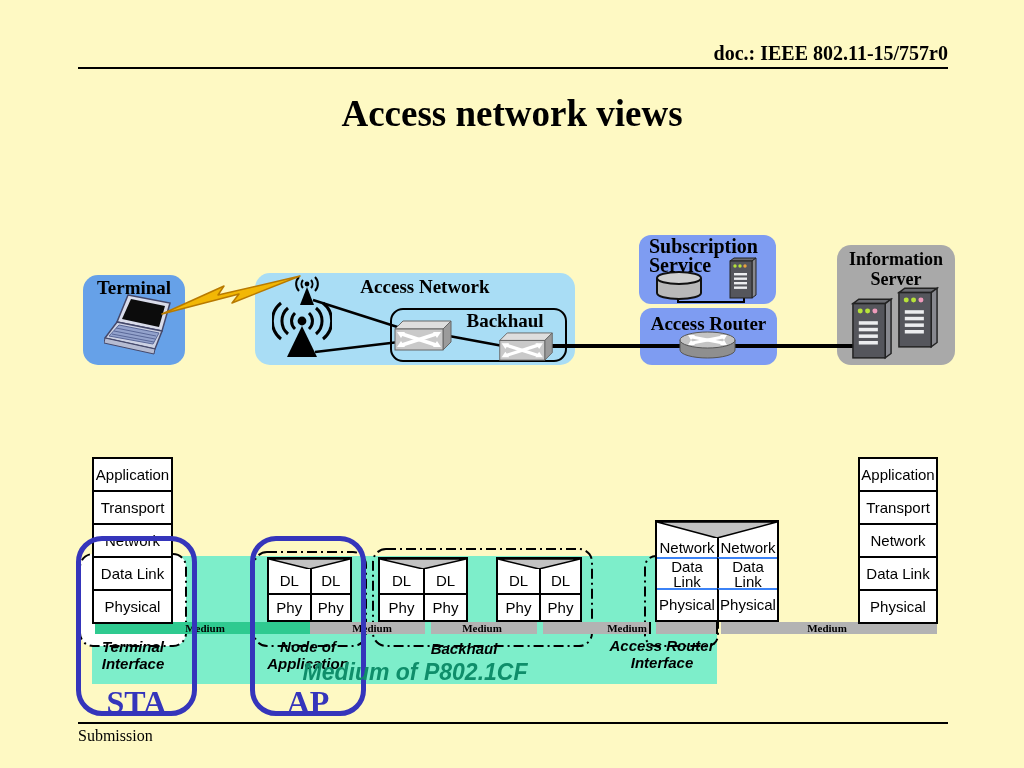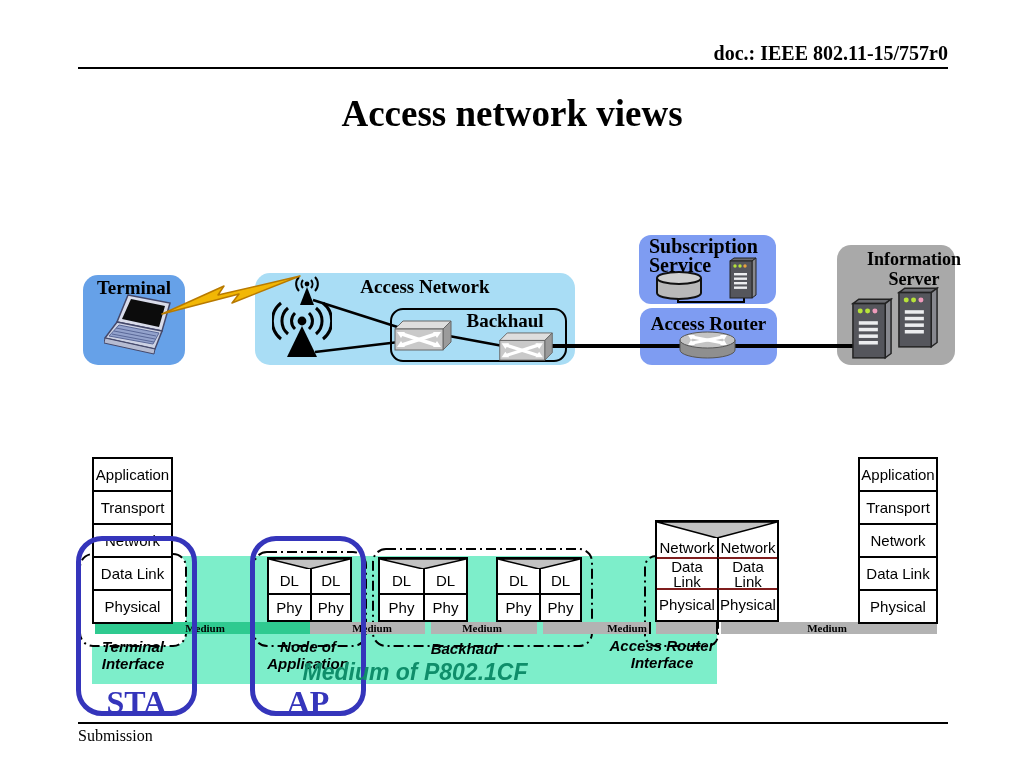--- a/index.html
+++ b/index.html
@@ -1,16 +1,16 @@
 <!DOCTYPE html>
 <html style="--terminal_blue: #66a1e8; --network_blue: #a9ddf5; --service_blue: #7e9cf2; --server_gray: #a9a9a9; --scope_teal: #7deeca; --medium_green: #2fca90; --medium_gray: #b3b3b3; --outline_blue: #3535bb; --scope_text_green: #0f8e6a; --bolt_gold: #f2b705;"><head>
 <meta charset="utf-8">
 <style>
   html,body { margin:0; padding:0; background:#e8e8e8; }
-  .slide { position:relative; width:1024px; height:768px; background:#ffffff; overflow:hidden;
+  .slide { position:relative; width:1024px; height:768px; background:#fef9c3; overflow:hidden;
            font-family:"Liberation Serif", serif; color:#000; }
   .abs { position:absolute; }
 
   
   .doc-id { top:42px; right:76px; font-size:20px; font-weight:bold; }
   .rule   { left:78px; width:870px; height:2px; background:#000; }
   .title  { top:92px; left:0; width:100%; text-align:center; font-size:37px; font-weight:bold; }
   .h2     { left:62px; font-size:31px; font-weight:bold; }
   .submission { left:78px; top:727px; font-size:16px; }
 
@@ -22,21 +22,21 @@
   .access-router-box  { left:640px; top:308px; width:137px; height:57px;  background:var(--service_blue);  border-radius:12px; z-index:4; }
   .info-server-box    { left:837px; top:245px; width:118px; height:120px; background:var(--server_gray);   border-radius:14px; z-index:4; }
   .backhaul-rect      { left:390px; top:308px; width:177px; height:54px;  border:2.5px solid #000; border-radius:13px; z-index:5; }
 
   .plabel { position:absolute; z-index:9; font-family:"Liberation Serif",serif; font-weight:bold; }
   .terminal-label   { left:83px;  top:277px; width:102px; text-align:center; font-size:19px; }
   .an-label         { left:345px; top:276px; width:160px; text-align:center; font-size:19px; }
   .bh-label         { left:440px; top:310px; width:130px; text-align:center; font-size:19px; }
   .sub-label        { left:649px; top:237px; font-size:20px; line-height:19px; }
   .ar-label         { left:640px; top:313px; width:137px; text-align:center; font-size:19px; }
-  .is-label         { left:837px; top:249px; width:118px; text-align:center; font-size:18px; line-height:20px;padding-left:18px; }
+  .is-label         { left:837px; top:249px; width:118px; text-align:center; font-size:18px; line-height:20px; }
 
   .icon { position:absolute; z-index:7; }
   .lines-svg { position:absolute; left:0; top:0; width:1024px; height:768px; z-index:5; pointer-events:none; }
   .bolt-svg  { position:absolute; left:156px; top:272px; width:148px; height:44px; z-index:8; }
 
   
   .teal-bg { left:92px; top:556px; width:625px; height:128px; background:var(--scope_teal); z-index:1; }
   .dashdot-svg { position:absolute; left:0; top:440px; width:1024px; height:300px; z-index:2; pointer-events:none; }
   .band { position:absolute; top:622px; height:12px; z-index:3; }
   .band.green { background:var(--medium_green); }
@@ -57,21 +57,21 @@
   .rn-cell { font:15px/24px "Liberation Sans",sans-serif; text-align:center; }
   .rn-cell.r2 { border-top:2px solid #000; line-height:25px; }
   .rn-cell.c2 { border-left:2px solid #000; }
 
   .router-node { position:absolute; left:655px; top:520px; width:124px; height:102px; box-sizing:border-box;
                  background:#fff; border:2px solid #000; z-index:5; display:flex; flex-direction:column; }
   .ro-tri { display:block; width:100%; height:16px; }
   .ro-grid { flex:1; display:grid; grid-template-columns:1fr 1fr; grid-template-rows:19px 31px 1fr; }
   .ro-cell { font:15px/19px "Liberation Sans",sans-serif; text-align:center; overflow:visible; white-space:nowrap; }
   .ro-cell.c2 { border-left:2px solid #000; }
-  .ro-cell.rt { border-top:2px solid #7f1d1d; }
+  .ro-cell.rt { border-top:2px solid #3b82f6; }
   .ro-cell .l2 { line-height:15px; }
   .ro-cell.phys { line-height:29px; }
 
   .blue-rect { position:absolute; box-sizing:border-box; border:5px solid var(--outline_blue);
                border-radius:26px; z-index:6; }
   .sta-rect { left:76px;  top:536px; width:121px; height:180px; }
   .ap-rect  { left:250px; top:536px; width:116px; height:180px; }
 
   .iface-label { position:absolute; z-index:7; font-family:"Liberation Sans",sans-serif; font-weight:bold;
                  font-style:italic; font-size:15px; line-height:17px; text-align:center; }

